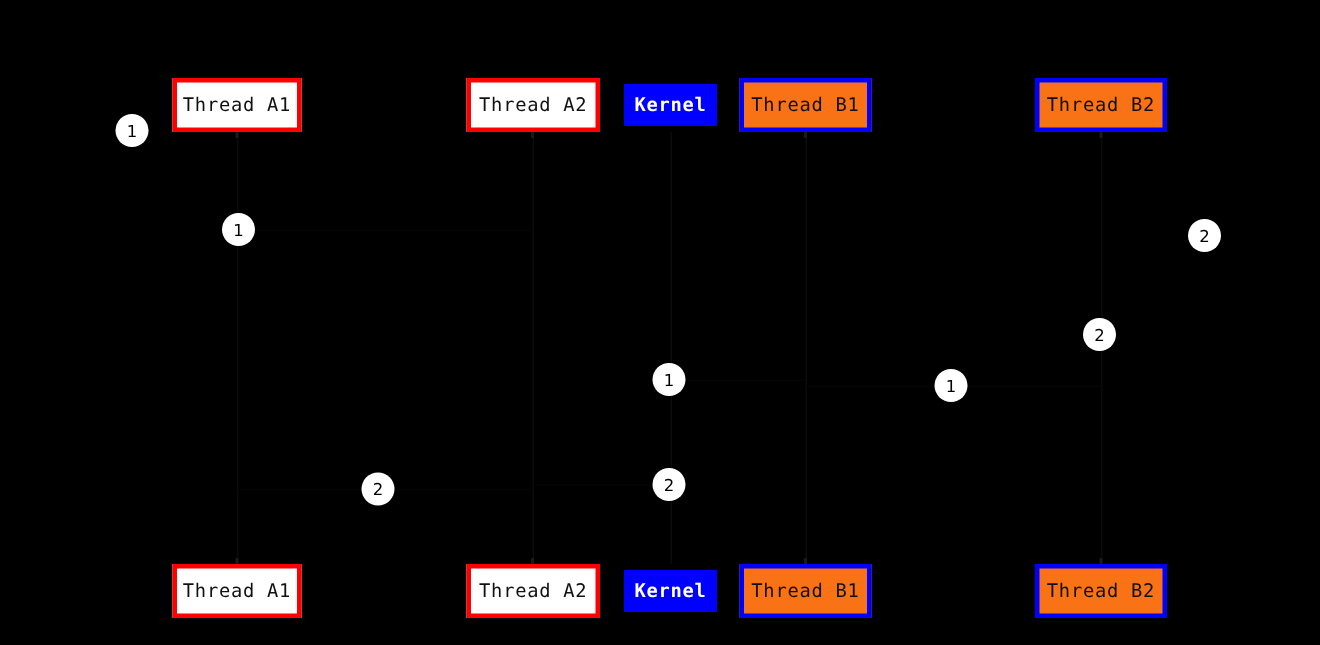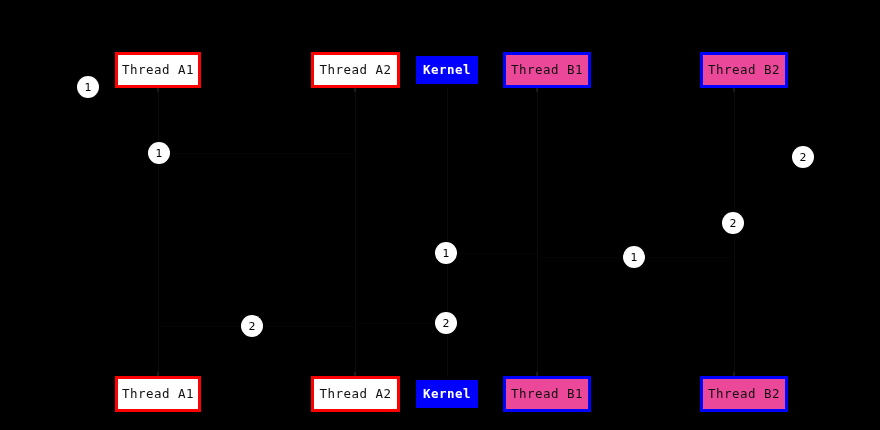--- a/index.html
+++ b/index.html
@@ -35,24 +35,23 @@
     letter-spacing: 0.5px;
     white-space: nowrap;
     line-height: 1;
   }
   .lane-box.red {
     background: #ffffff;
     border: 3px solid #ff0000;
     color: #111111;
   }
   .lane-box.blue-outline {
-    background: #ec4899;
+    background: #f97316;
     border: 3px solid #0000ff;
     color: #111111;
-    margin-left: 10px;
   }
   .lane-box.blue-fill {
     background: #0000ff;
     border: 1px solid #0000ff;
     color: #ffffff;
     font-weight: bold;
   }
   .lifeline-stub {
     position: absolute;
     width: 2px;

